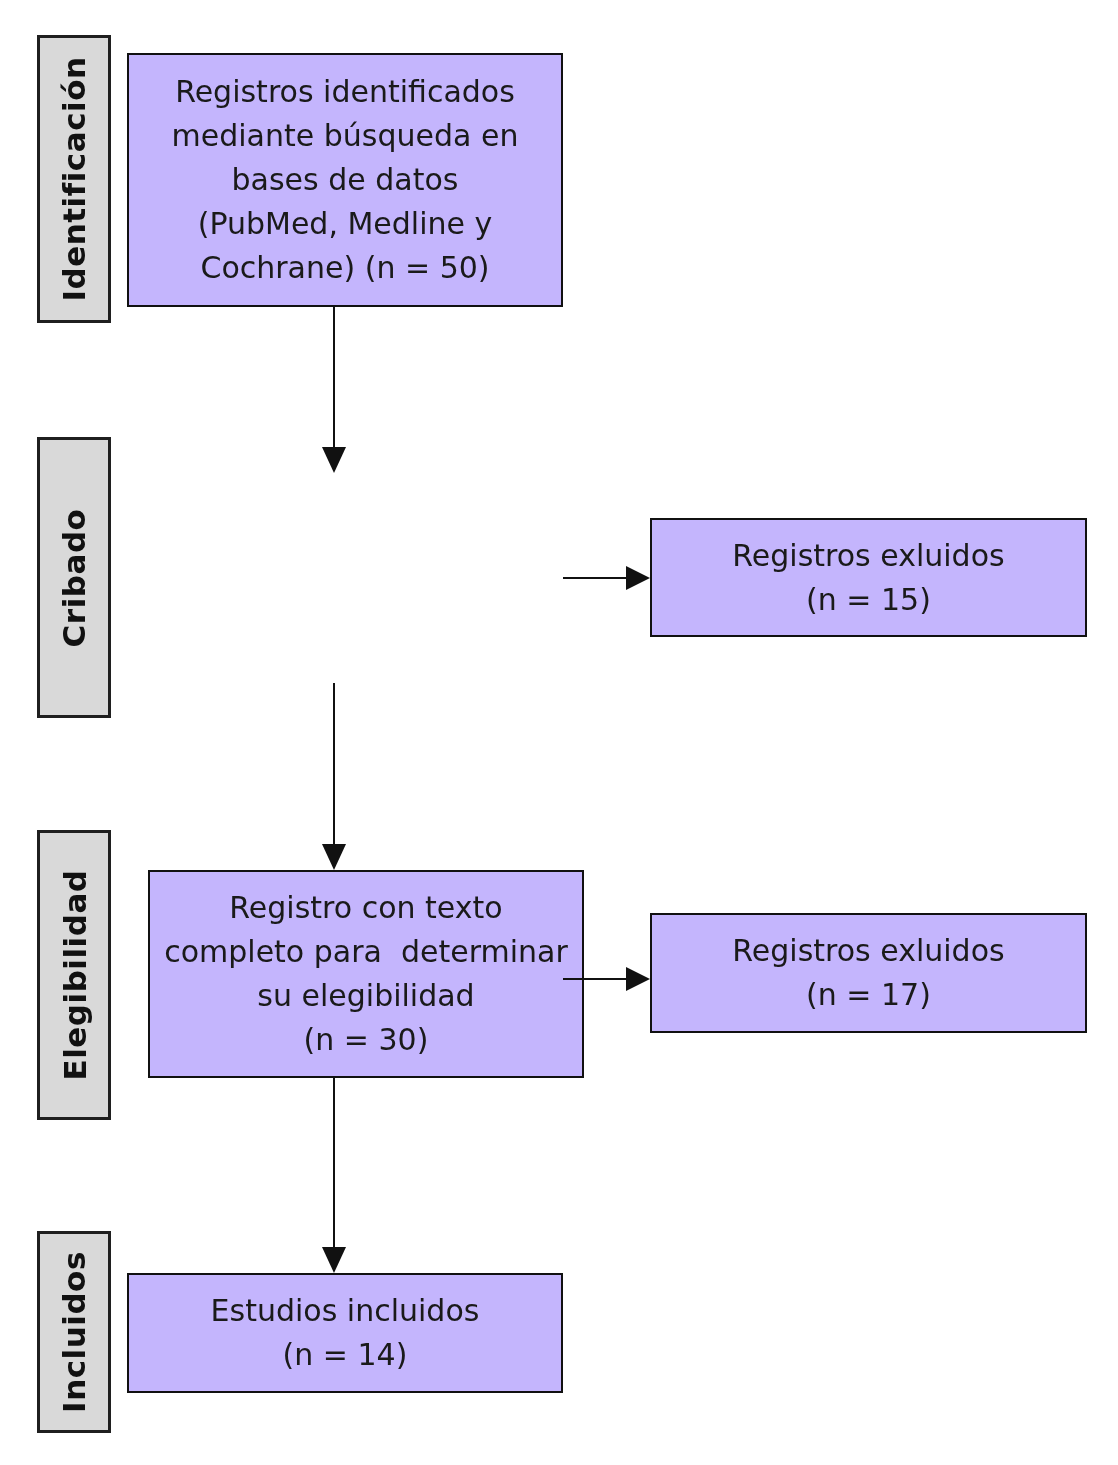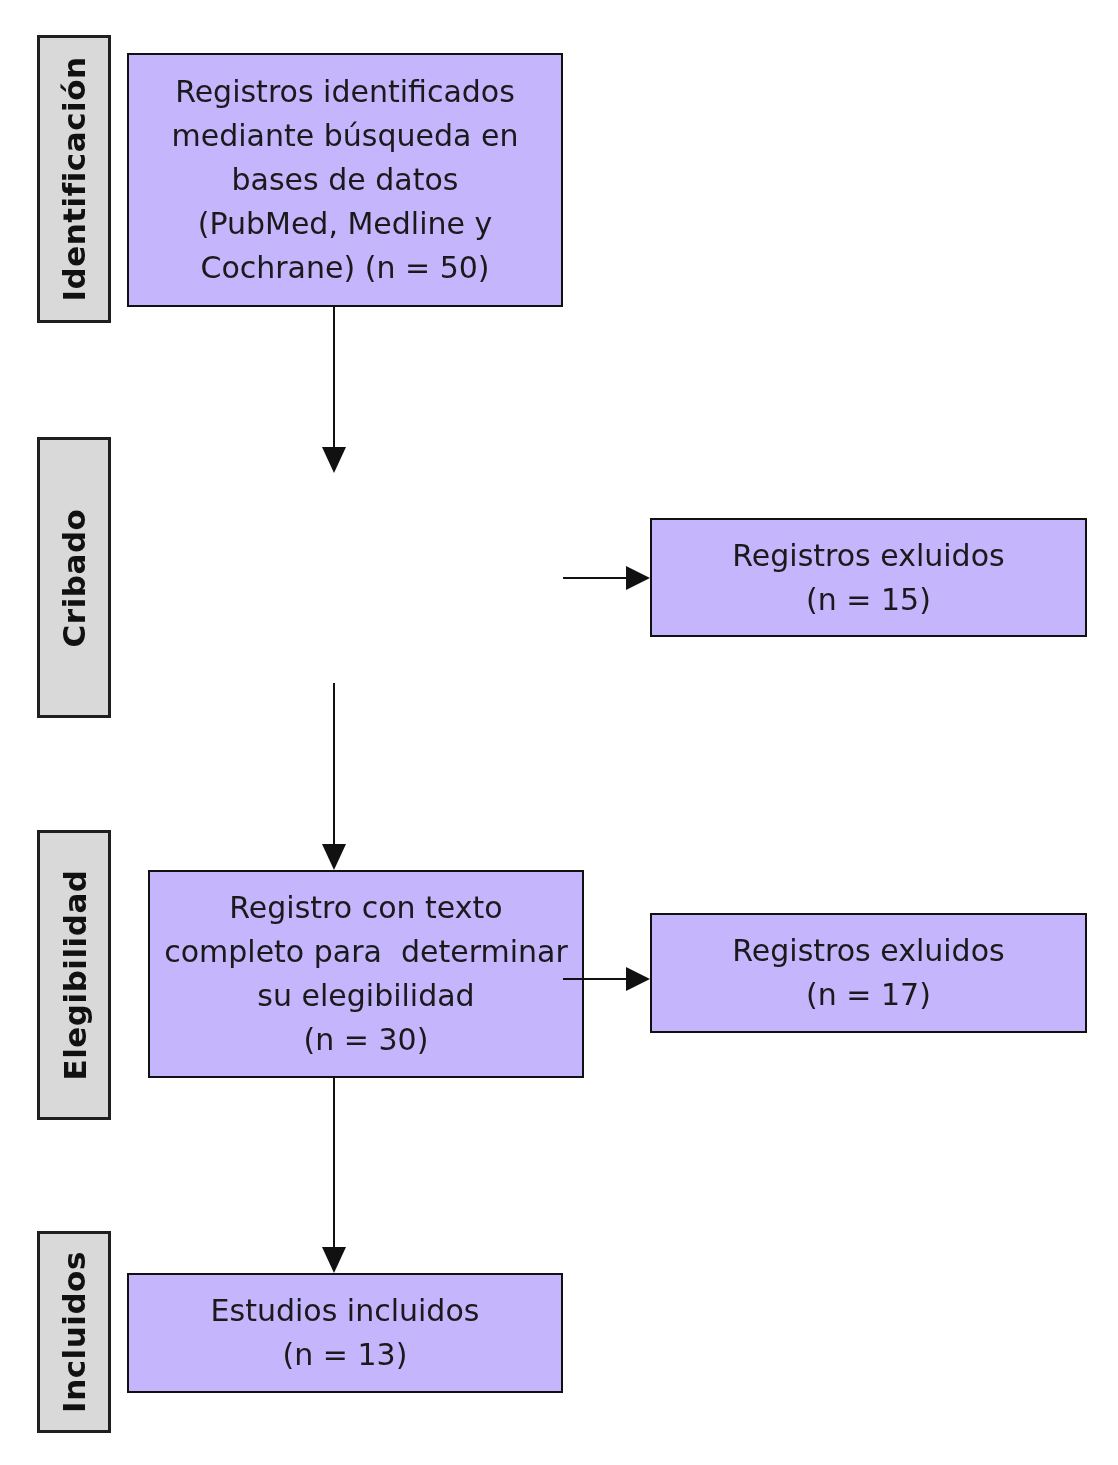--- a/index.html
+++ b/index.html
@@ -130,21 +130,21 @@
 Cochrane) (n = 50)</span>
   </div>
   <div class="node b3">
     <span class="node-text">Registro con texto
 completo para  determinar
 su elegibilidad
 (n = 30)</span>
   </div>
   <div class="node b4">
     <span class="node-text">Estudios incluidos
-(n = 13)</span>
+(n = 14)</span>
   </div>
 
   <div class="node r1">
     <span class="node-text">Registros exluidos
 (n = 15)</span>
   </div>
   <div class="node r2">
     <span class="node-text">Registros exluidos
 (n = 17)</span>
   </div>

